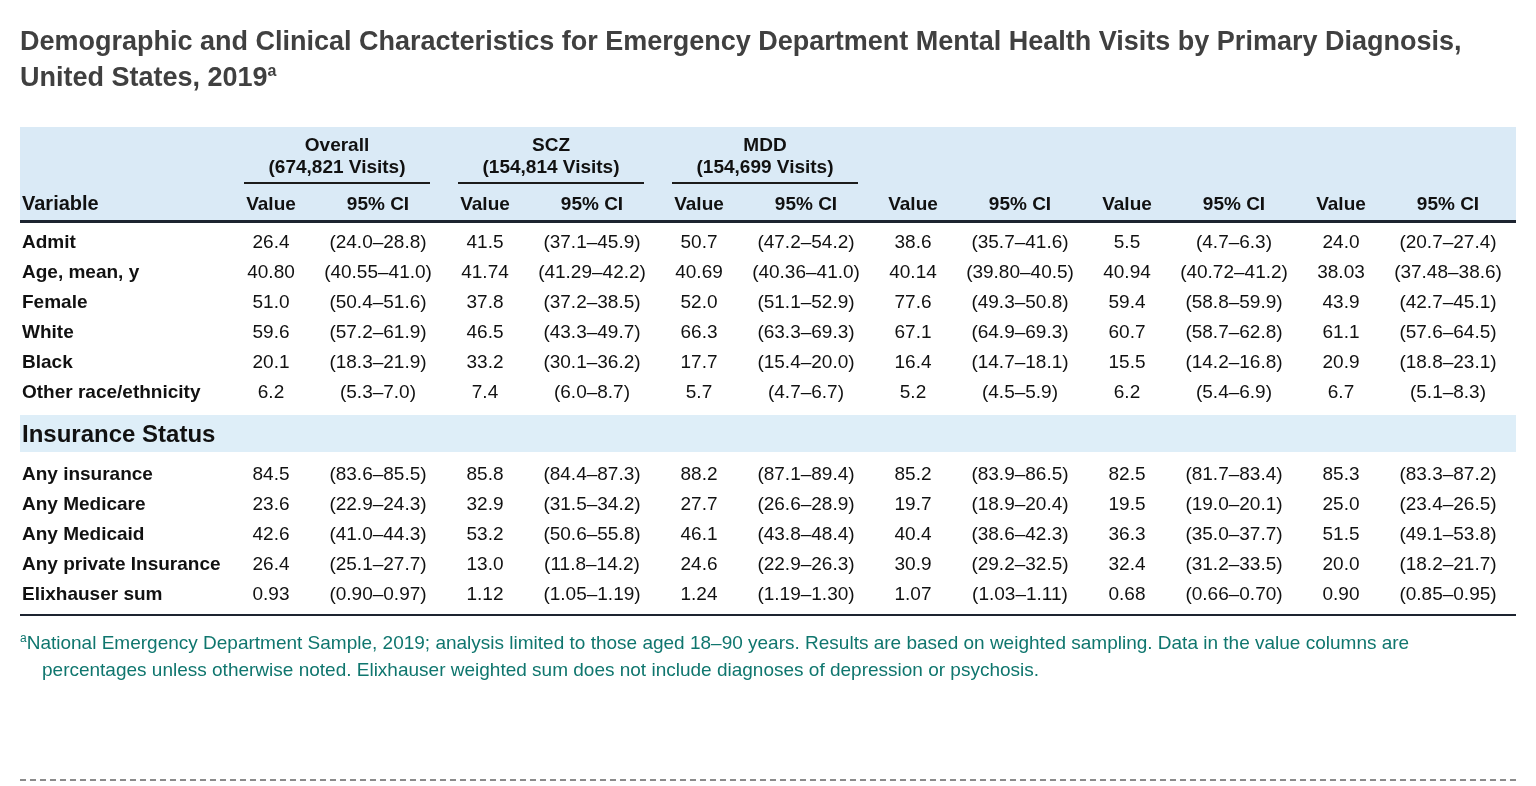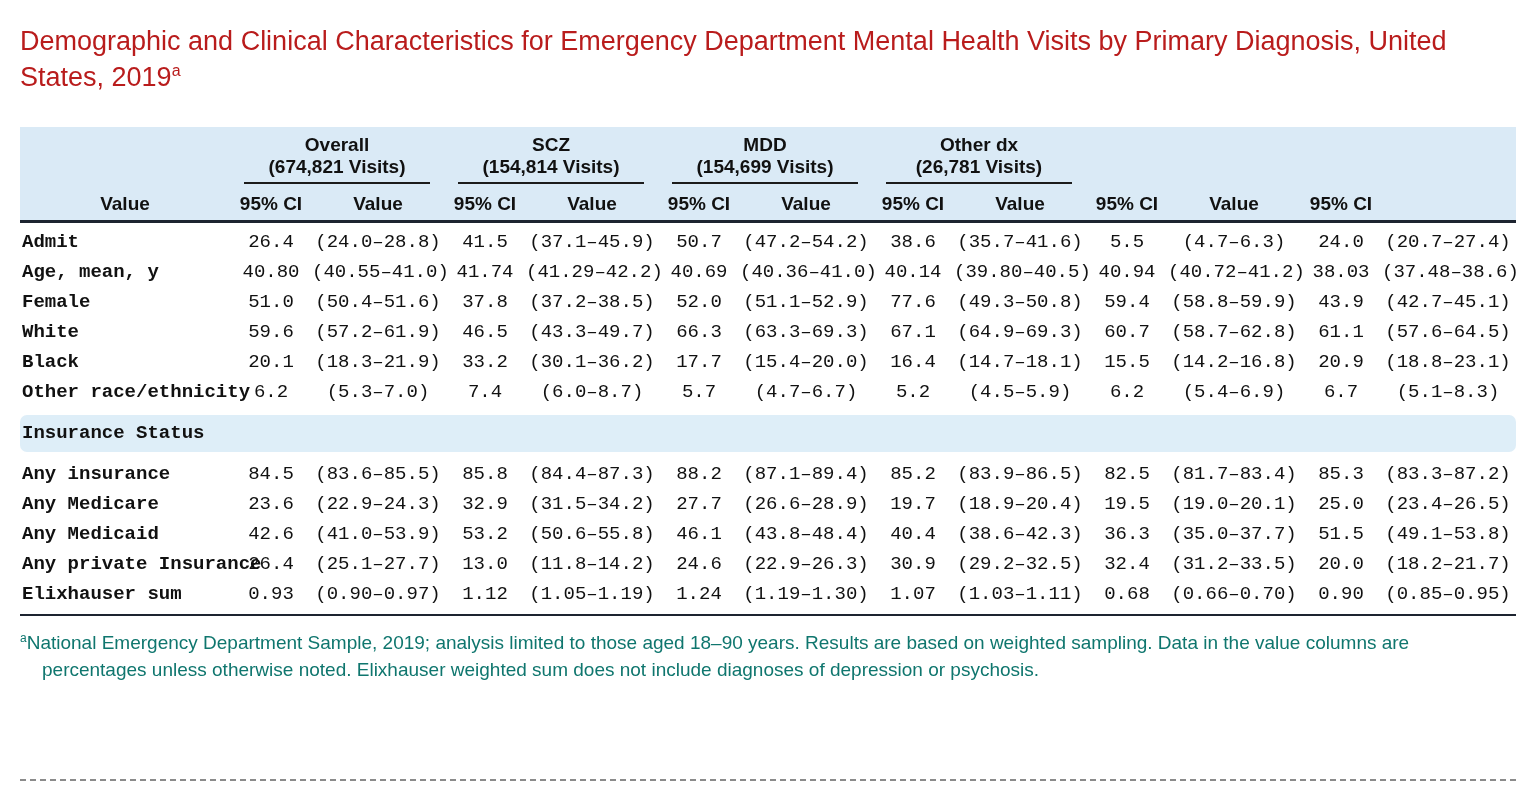--- a/index.html
+++ b/index.html
@@ -1,48 +1,48 @@
 <!DOCTYPE html>
 <html><head>
 <meta charset="utf-8">
 <style>
   * { margin:0; padding:0; box-sizing:border-box; }
   html,body { width:1536px; height:786px; background:#ffffff; overflow:hidden; }
   body { font-family:"Liberation Sans", sans-serif; color:#111; }
   .page { position:relative; width:1536px; height:786px; padding:14px 20px 0 20px; }
 
   .table-label { font-size:22px; font-weight:bold; color:#1d7fae; letter-spacing:.2px; }
-  .title { font-size:27px; font-weight:normal; color:#b91c1c; line-height:1.32; margin-top:10px; max-width:1470px; }
+  .title { font-size:27px; font-weight:bold; color:#404040; line-height:1.32; margin-top:10px; max-width:1470px; }
   .title sup { font-size:16px; }
 
   .dtable { margin-top:32px; }
 
   :root {
     --varw:210px; --valw:82px; --ciw:132px;
     --hdr-bg:#daeaf6; --band-bg:#deeef8; --rule:#1d2430;
   }
 
   .thead { background:var(--hdr-bg); border-bottom:3px solid var(--rule); padding-top:7px; }
   .group-row { display:grid; grid-template-columns:var(--varw) repeat(6, calc(var(--valw) + var(--ciw))); align-items:end; }
   .group-cell { }
   .group-inner { margin:0 14px; border-bottom:2px solid #1c1c1c; padding-bottom:4px; text-align:center; }
   .g-name { font-size:19px; font-weight:bold; line-height:1.15; }
   .g-visits { font-size:19px; font-weight:bold; line-height:1.15; }
 
   .sub-row { display:grid; grid-template-columns:var(--varw) repeat(6, var(--valw) var(--ciw)); align-items:end; height:36px; padding-bottom:5px; }
   .var-head { font-size:20px; font-weight:bold; text-align:left; padding-left:2px; }
   .sub-cell { font-size:19px; font-weight:bold; text-align:center; }
 
-  .tbody { border-bottom:2px solid var(--rule); padding:4px 0 5px 0;font-family:Liberation Mono, monospace; }
+  .tbody { border-bottom:2px solid var(--rule); padding:4px 0 5px 0; }
   .trow { display:grid; grid-template-columns:var(--varw) repeat(6, var(--valw) var(--ciw)); height:30px; align-items:center; }
   .rlabel { font-size:19px; font-weight:bold; padding-left:2px; white-space:nowrap; }
   .val-cell { font-size:19px; text-align:center; white-space:nowrap; }
   .ci-cell { font-size:19px; text-align:center; white-space:nowrap; }
 
-  .section-band { background:var(--band-bg); height:37px; line-height:37px; font-size:19px; font-weight:bold; padding-left:2px; margin:8px 0 7px 0;border-radius:7px; }
+  .section-band { background:var(--band-bg); height:37px; line-height:37px; font-size:24px; font-weight:bold; padding-left:2px; margin:8px 0 7px 0; }
 
   .footnotes { margin-top:14px; color:#0f766e; }
   .footnote { font-size:19px; line-height:1.4; padding-left:22px; text-indent:-22px; }
   .footnote sup { font-size:12px; }
   .footnote + .footnote { margin-top:2px; }
 
   .bottom-dashed { position:absolute; left:20px; right:20px; bottom:5px; border-top:2px dashed #8b8b8b; }
 </style>
 </head>
 <body>
@@ -67,28 +67,23 @@
               <div class="g-name">SCZ</div>
               <div class="g-visits">(154,814 Visits)</div>
             </div>
           </div>
           <div class="group-cell">
             <div class="group-inner">
               <div class="g-name">MDD</div>
               <div class="g-visits">(154,699 Visits)</div>
             </div>
           </div>
-          <div class="group-cell">
-            <div class="group-inner">
-              <div class="g-name">Other dx</div>
-              <div class="g-visits">(26,781 Visits)</div>
-            </div>
-          </div>
         </div>
       <div class="sub-row" id="sub-row">
+        <div class="var-head">Variable</div>
       <div class="sub-cell">Value</div>
           <div class="sub-cell">95% CI</div>
           <div class="sub-cell">Value</div>
           <div class="sub-cell">95% CI</div>
           <div class="sub-cell">Value</div>
           <div class="sub-cell">95% CI</div>
           <div class="sub-cell">Value</div>
           <div class="sub-cell">95% CI</div>
           <div class="sub-cell">Value</div>
           <div class="sub-cell">95% CI</div>
@@ -214,21 +209,21 @@
           <div class="val-cell">19.7</div>
           <div class="ci-cell">(18.9–20.4)</div>
           <div class="val-cell">19.5</div>
           <div class="ci-cell">(19.0–20.1)</div>
           <div class="val-cell">25.0</div>
           <div class="ci-cell">(23.4–26.5)</div>
         </div>
         <div class="trow">
           <div class="rlabel">Any Medicaid</div>
           <div class="val-cell">42.6</div>
-          <div class="ci-cell">(41.0–53.9)</div>
+          <div class="ci-cell">(41.0–44.3)</div>
           <div class="val-cell">53.2</div>
           <div class="ci-cell">(50.6–55.8)</div>
           <div class="val-cell">46.1</div>
           <div class="ci-cell">(43.8–48.4)</div>
           <div class="val-cell">40.4</div>
           <div class="ci-cell">(38.6–42.3)</div>
           <div class="val-cell">36.3</div>
           <div class="ci-cell">(35.0–37.7)</div>
           <div class="val-cell">51.5</div>
           <div class="ci-cell">(49.1–53.8)</div>

